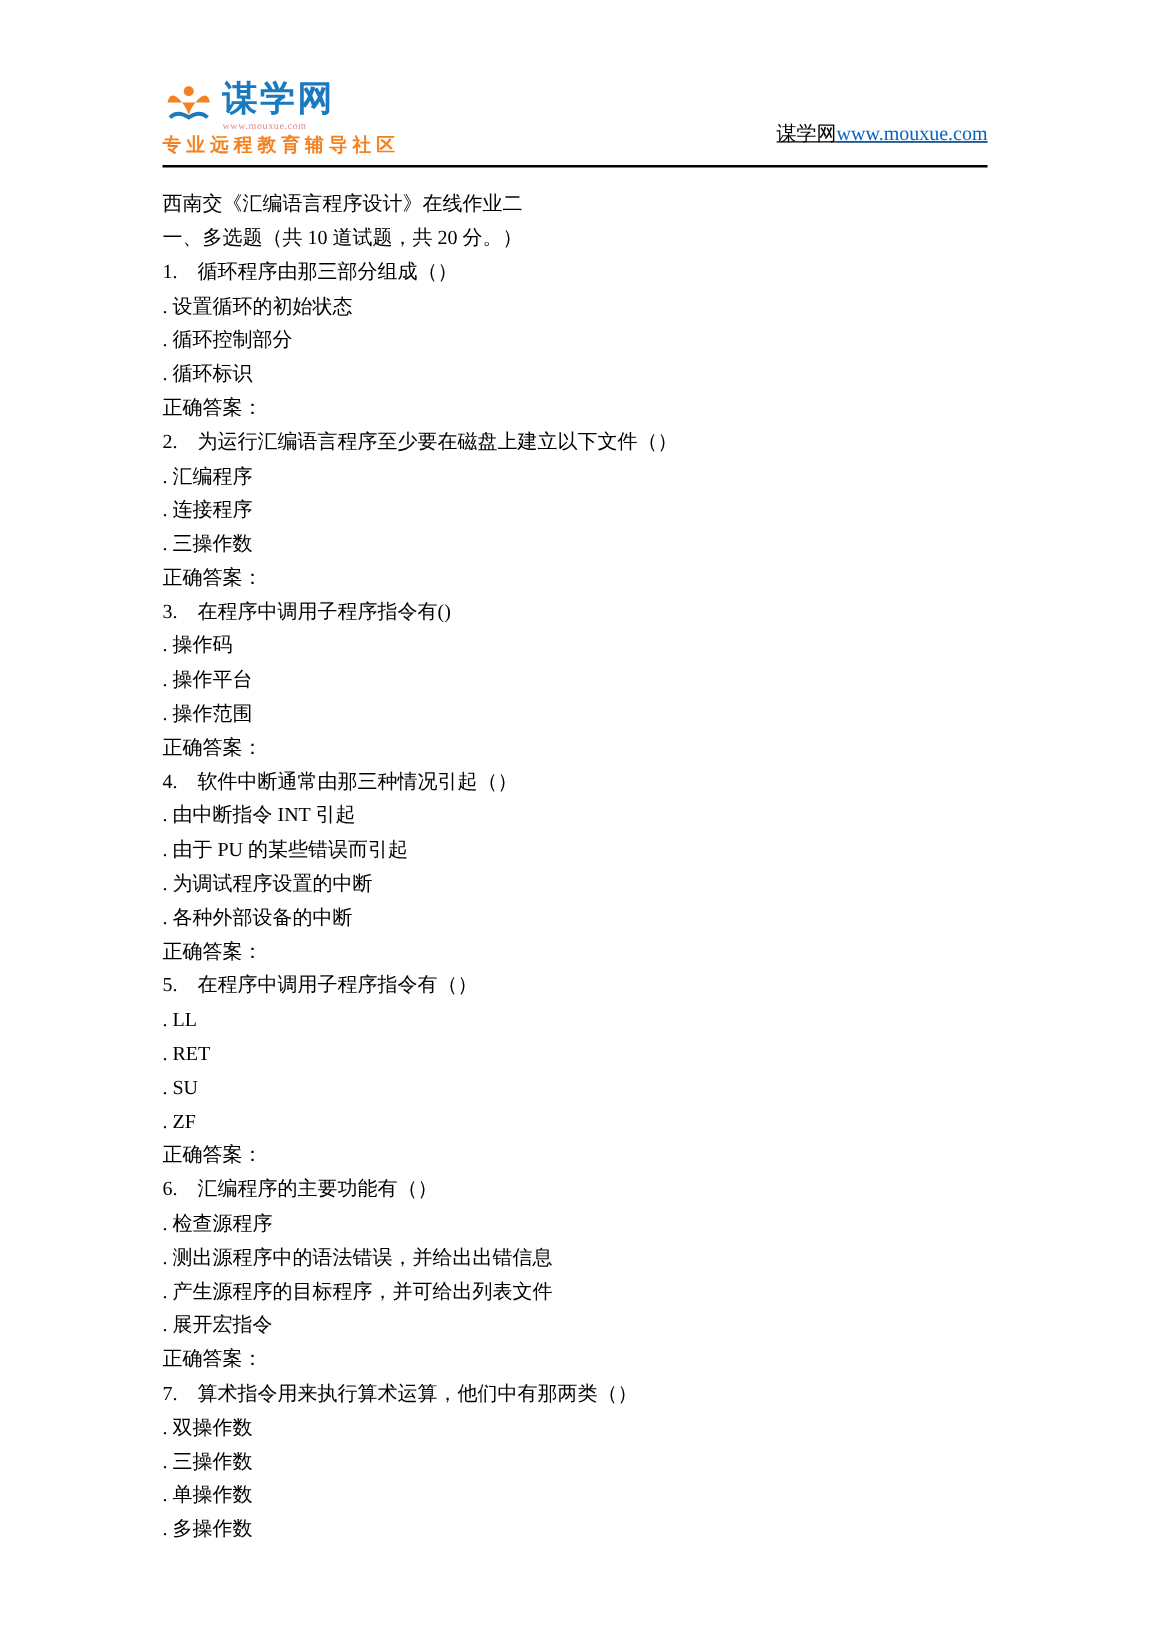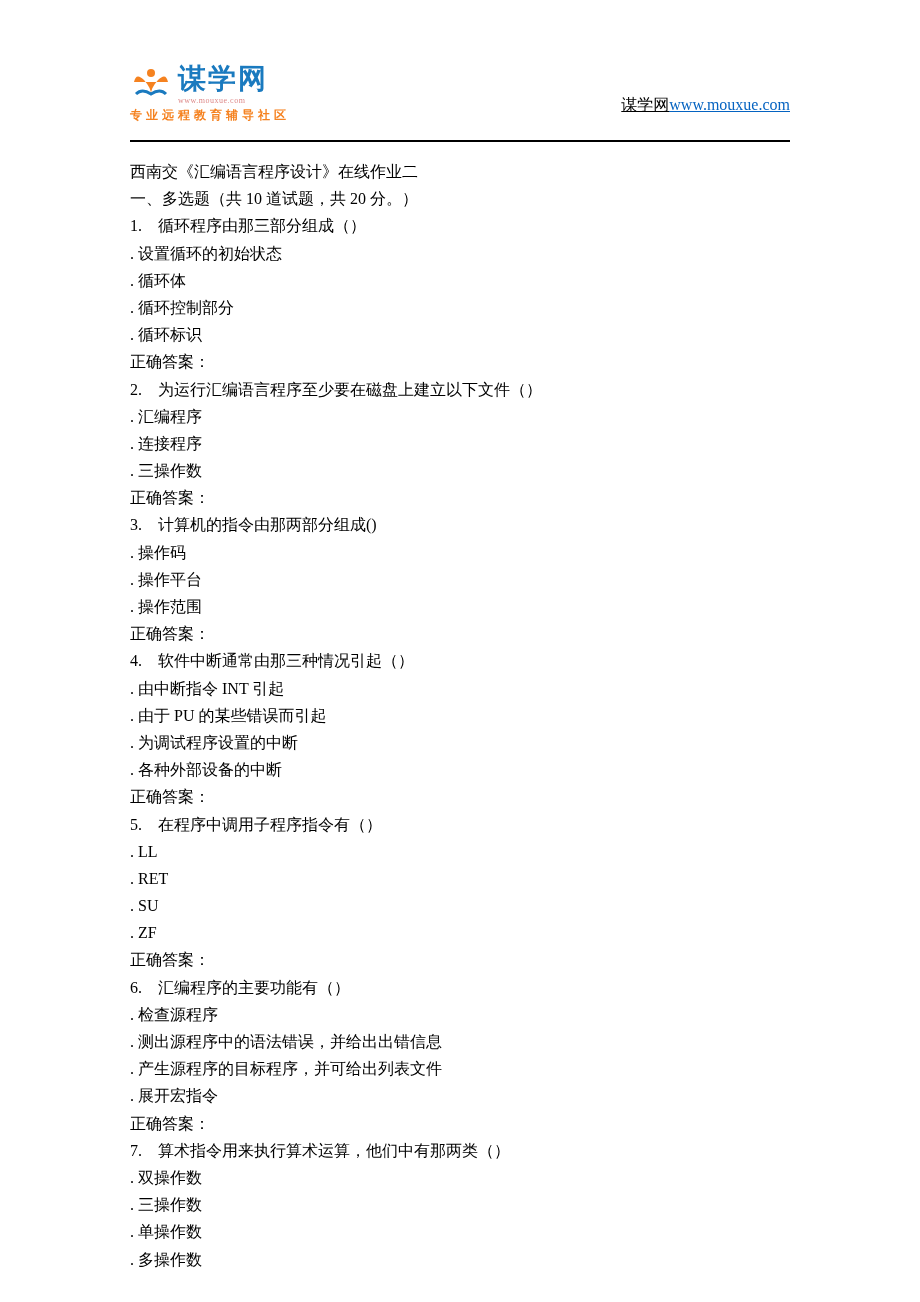--- a/index.html
+++ b/index.html
@@ -11,21 +11,21 @@
       font-size: 16px;
       color: #000;
     }
     .page {
       padding: 60px 130px 80px 130px;
     }
     .header {
       display: flex;
       align-items: flex-end;
       justify-content: space-between;
-      margin-bottom: 16px;
+      margin-bottom: 6px;
     }
     .logo {
       display: flex;
       flex-direction: column;
     }
     .logo-top {
       display: flex;
       align-items: center;
       gap: 6px;
     }
@@ -44,21 +44,21 @@
       color: #1a7abf;
       letter-spacing: 2px;
     }
     .logo-url {
       font-size: 8px;
       color: #d88;
       letter-spacing: 0.5px;
       margin-top: -2px;
     }
     .logo-sub {
-      font-size: 12px;
+      font-size: 15px;
       color: #f58220;
       font-family: Liberation Serif, serif;
       letter-spacing: 4px;
       margin-top: 2px;
       font-weight: bold;
     }
     .header-right {
       font-size: 16px;
       color: #000;
       padding-bottom: 8px;
@@ -102,30 +102,29 @@
       <span>谋学网</span><a href="#">www.mouxue.com</a>
     </div>
   </div>
   <hr class="divider">
   <div class="content">
     <p>西南交《汇编语言程序设计》在线作业二</p>
     <p>一、多选题（共 10 道试题，共 20 分。）</p>
     <div id="questions">
         <p><span>1.　</span><span>循环程序由那三部分组成（）</span></p>
         <p>. 设置循环的初始状态</p>
-        <p>. 循环体</p>
         <p>. 循环控制部分</p>
         <p>. 循环标识</p>
         <p>正确答案：</p>
         <p><span>2.　</span><span>为运行汇编语言程序至少要在磁盘上建立以下文件（）</span></p>
         <p>. 汇编程序</p>
         <p>. 连接程序</p>
         <p>. 三操作数</p>
         <p>正确答案：</p>
-        <p><span>3.　</span><span>计算机的指令由那两部分组成()</span></p>
+        <p><span>3.　</span><span>在程序中调用子程序指令有()</span></p>
         <p>. 操作码</p>
         <p>. 操作平台</p>
         <p>. 操作范围</p>
         <p>正确答案：</p>
         <p><span>4.　</span><span>软件中断通常由那三种情况引起（）</span></p>
         <p>. 由中断指令 INT 引起</p>
         <p>. 由于 PU 的某些错误而引起</p>
         <p>. 为调试程序设置的中断</p>
         <p>. 各种外部设备的中断</p>
         <p>正确答案：</p>

